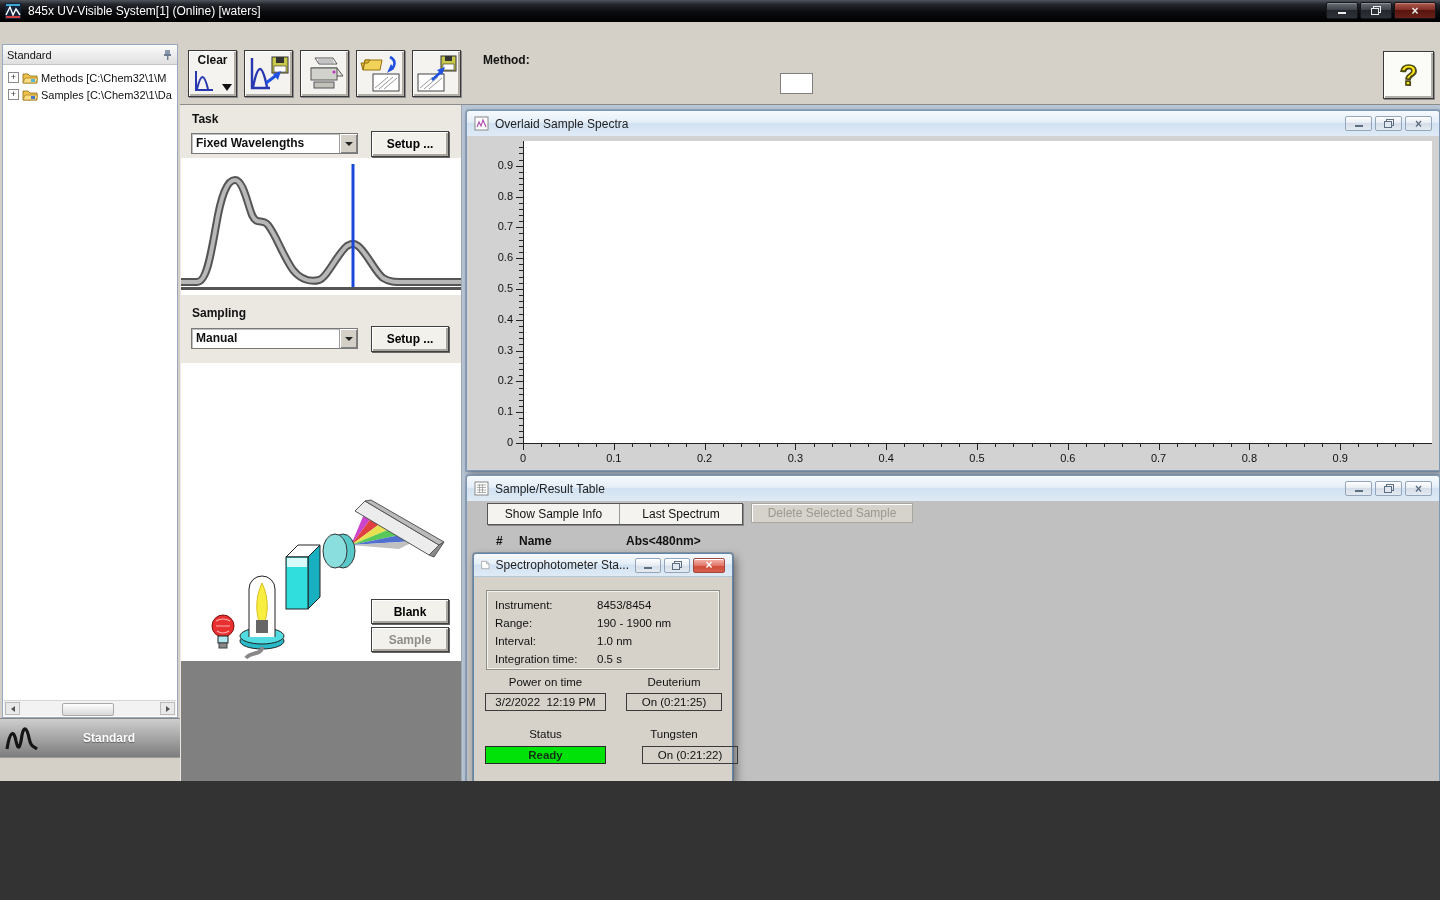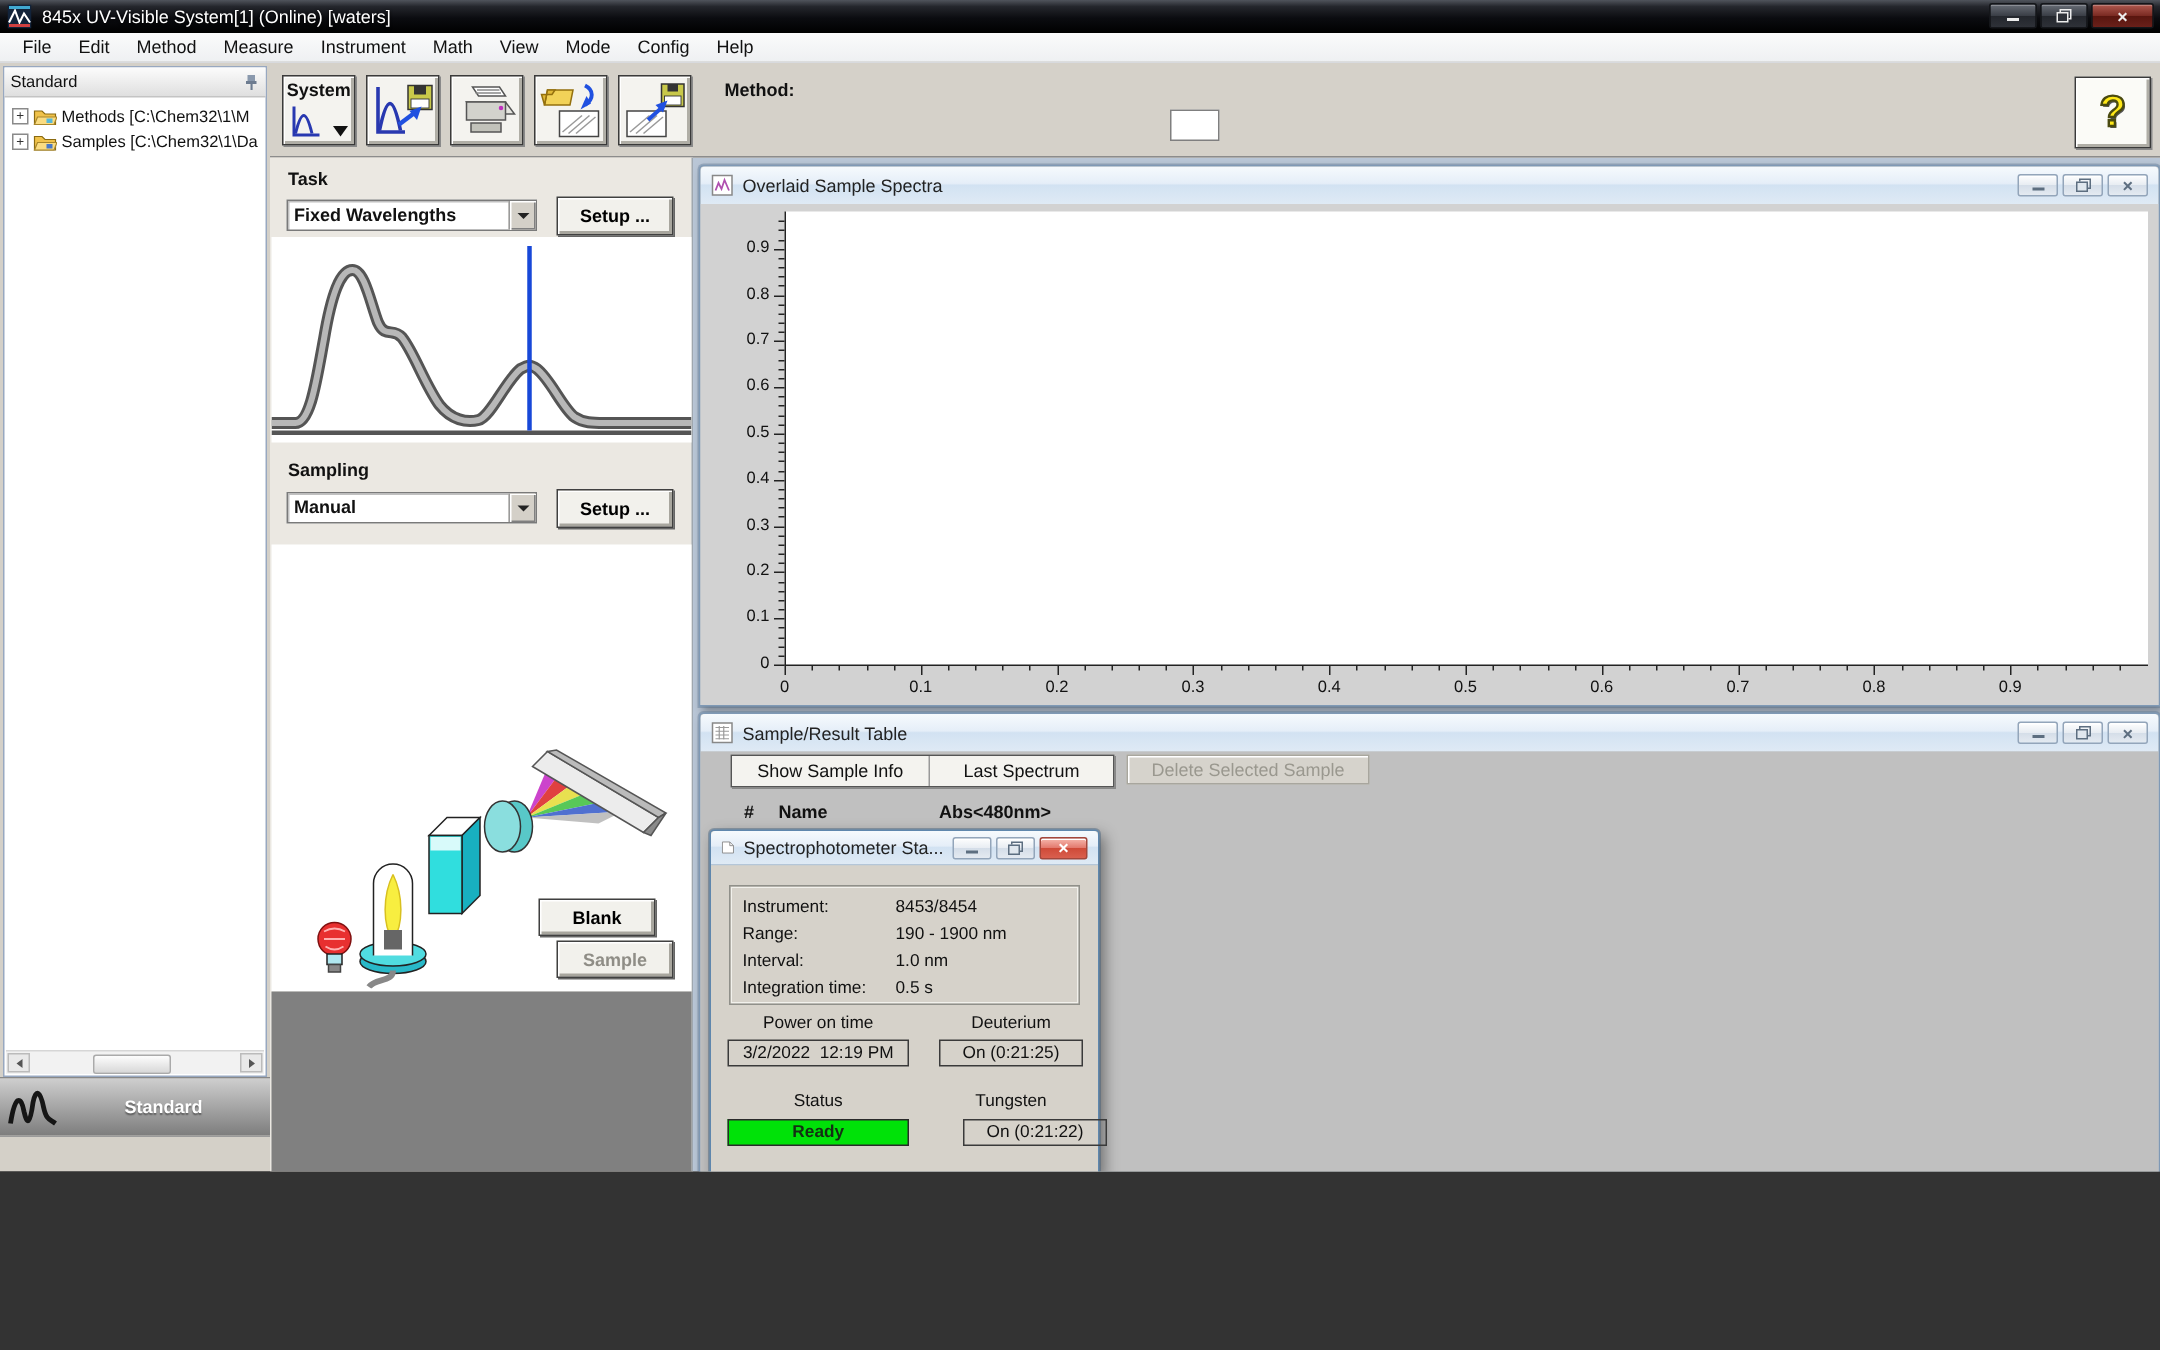--- a/index.html
+++ b/index.html
@@ -192,32 +192,20 @@
         </div>
       <div class="wc">
           <span class="grest"></span>
         </div>
       <div class="wc close">
           <span class="gx">×</span>
         </div>
     </div>
   </div>
 
-  <div class="menubar" id="menubar">
-      <div class="menu-item">File</div>
-      <div class="menu-item">Edit</div>
-      <div class="menu-item">Method</div>
-      <div class="menu-item">Measure</div>
-      <div class="menu-item">Instrument</div>
-      <div class="menu-item">Math</div>
-      <div class="menu-item">View</div>
-      <div class="menu-item">Mode</div>
-      <div class="menu-item">Config</div>
-      <div class="menu-item">Help</div>
-    </div>
 
   <div class="mdibg"></div>
 
   <div class="statusbar"></div>
 
   <div class="explorer">
     <div class="exp-header">
       <span class="hl">Standard</span>
       <svg width="11" height="11" viewBox="0 0 11 11">
         <rect x="3" y="1" width="5" height="4" fill="#8a99ad"></rect>
@@ -262,21 +250,21 @@
         <svg width="34" height="28" viewBox="0 0 34 28">
           <path d="M2,25 C5,6 9,6 11,17 C13,26 15,26 17,11 C19,1 22,4 24,14 C26,23 28,22 32,25" fill="none" stroke="#151515" stroke-width="3.2"></path>
         </svg>
       </span>
       <span class="mlabel">Standard</span>
     </div>
   </div>
 
   <div class="toolbar">
     <div class="tbtn" style="left:8px">
-      <span class="clear-lbl">System</span>
+      <span class="clear-lbl">Clear</span>
       <svg style="position:absolute;left:4px;bottom:3px" width="22" height="24" viewBox="0 0 22 24">
         <path d="M3,2 V21 H20" fill="none" stroke="#2838b0" stroke-width="2"></path>
         <path d="M4,20 C8,4 11,4 15,20" fill="none" stroke="#2838b0" stroke-width="2"></path>
       </svg>
       <span class="tri-dn" style="position:absolute;right:4px;bottom:5px"></span>
     </div>
     <div class="tbtn" style="left:64px">
       <svg style="position:absolute;left:3px;top:4px" width="42" height="38" viewBox="0 0 42 38">
         <path d="M4,3 V33 H22" fill="none" stroke="#2838b0" stroke-width="2.4"></path>
         <path d="M5,32 C10,8 14,8 19,32" fill="none" stroke="#2838b0" stroke-width="2.4"></path>
@@ -393,21 +381,21 @@
         <path d="M68,158 V110 a13,13 0 0 1 26,0 V158" fill="#fff" stroke="#222"></path>
         <path d="M81,104 C88,118 88,138 81,148 C74,138 74,118 81,104" fill="#f8ee40" stroke="#d8c020"></path>
         <rect x="75" y="141" width="12" height="13" fill="#666"></rect>
         <path d="M81,168 C81,176 69,173 65,179" fill="none" stroke="#888" stroke-width="4"></path>
 
         <circle cx="42" cy="147" r="11" fill="#e83030" stroke="#801010"></circle>
         <path d="M35,142 Q42,138 49,142 M35,147 H49 M36,152 Q42,156 48,152" stroke="#ffb0b0" fill="none" stroke-width="1.2"></path>
         <rect x="37" y="157" width="10" height="7" fill="#b0e8f0" stroke="#222"></rect>
         <rect x="38" y="164" width="8" height="5" fill="#888" stroke="#444"></rect>
       </svg>
-      <div class="cbtn" style="position:absolute;left:178px;top:236px;width:78px;height:25px">
+      <div class="cbtn" style="position:absolute;left:190px;top:236px;width:78px;height:25px">
         <span>Blank</span>
       </div>
       <div class="cbtn disabled" style="position:absolute;left:190px;top:264px;width:78px;height:25px">
         <span>Sample</span>
       </div>
     </div>
 
     <div class="gray-zone"></div>
   </div>
 

